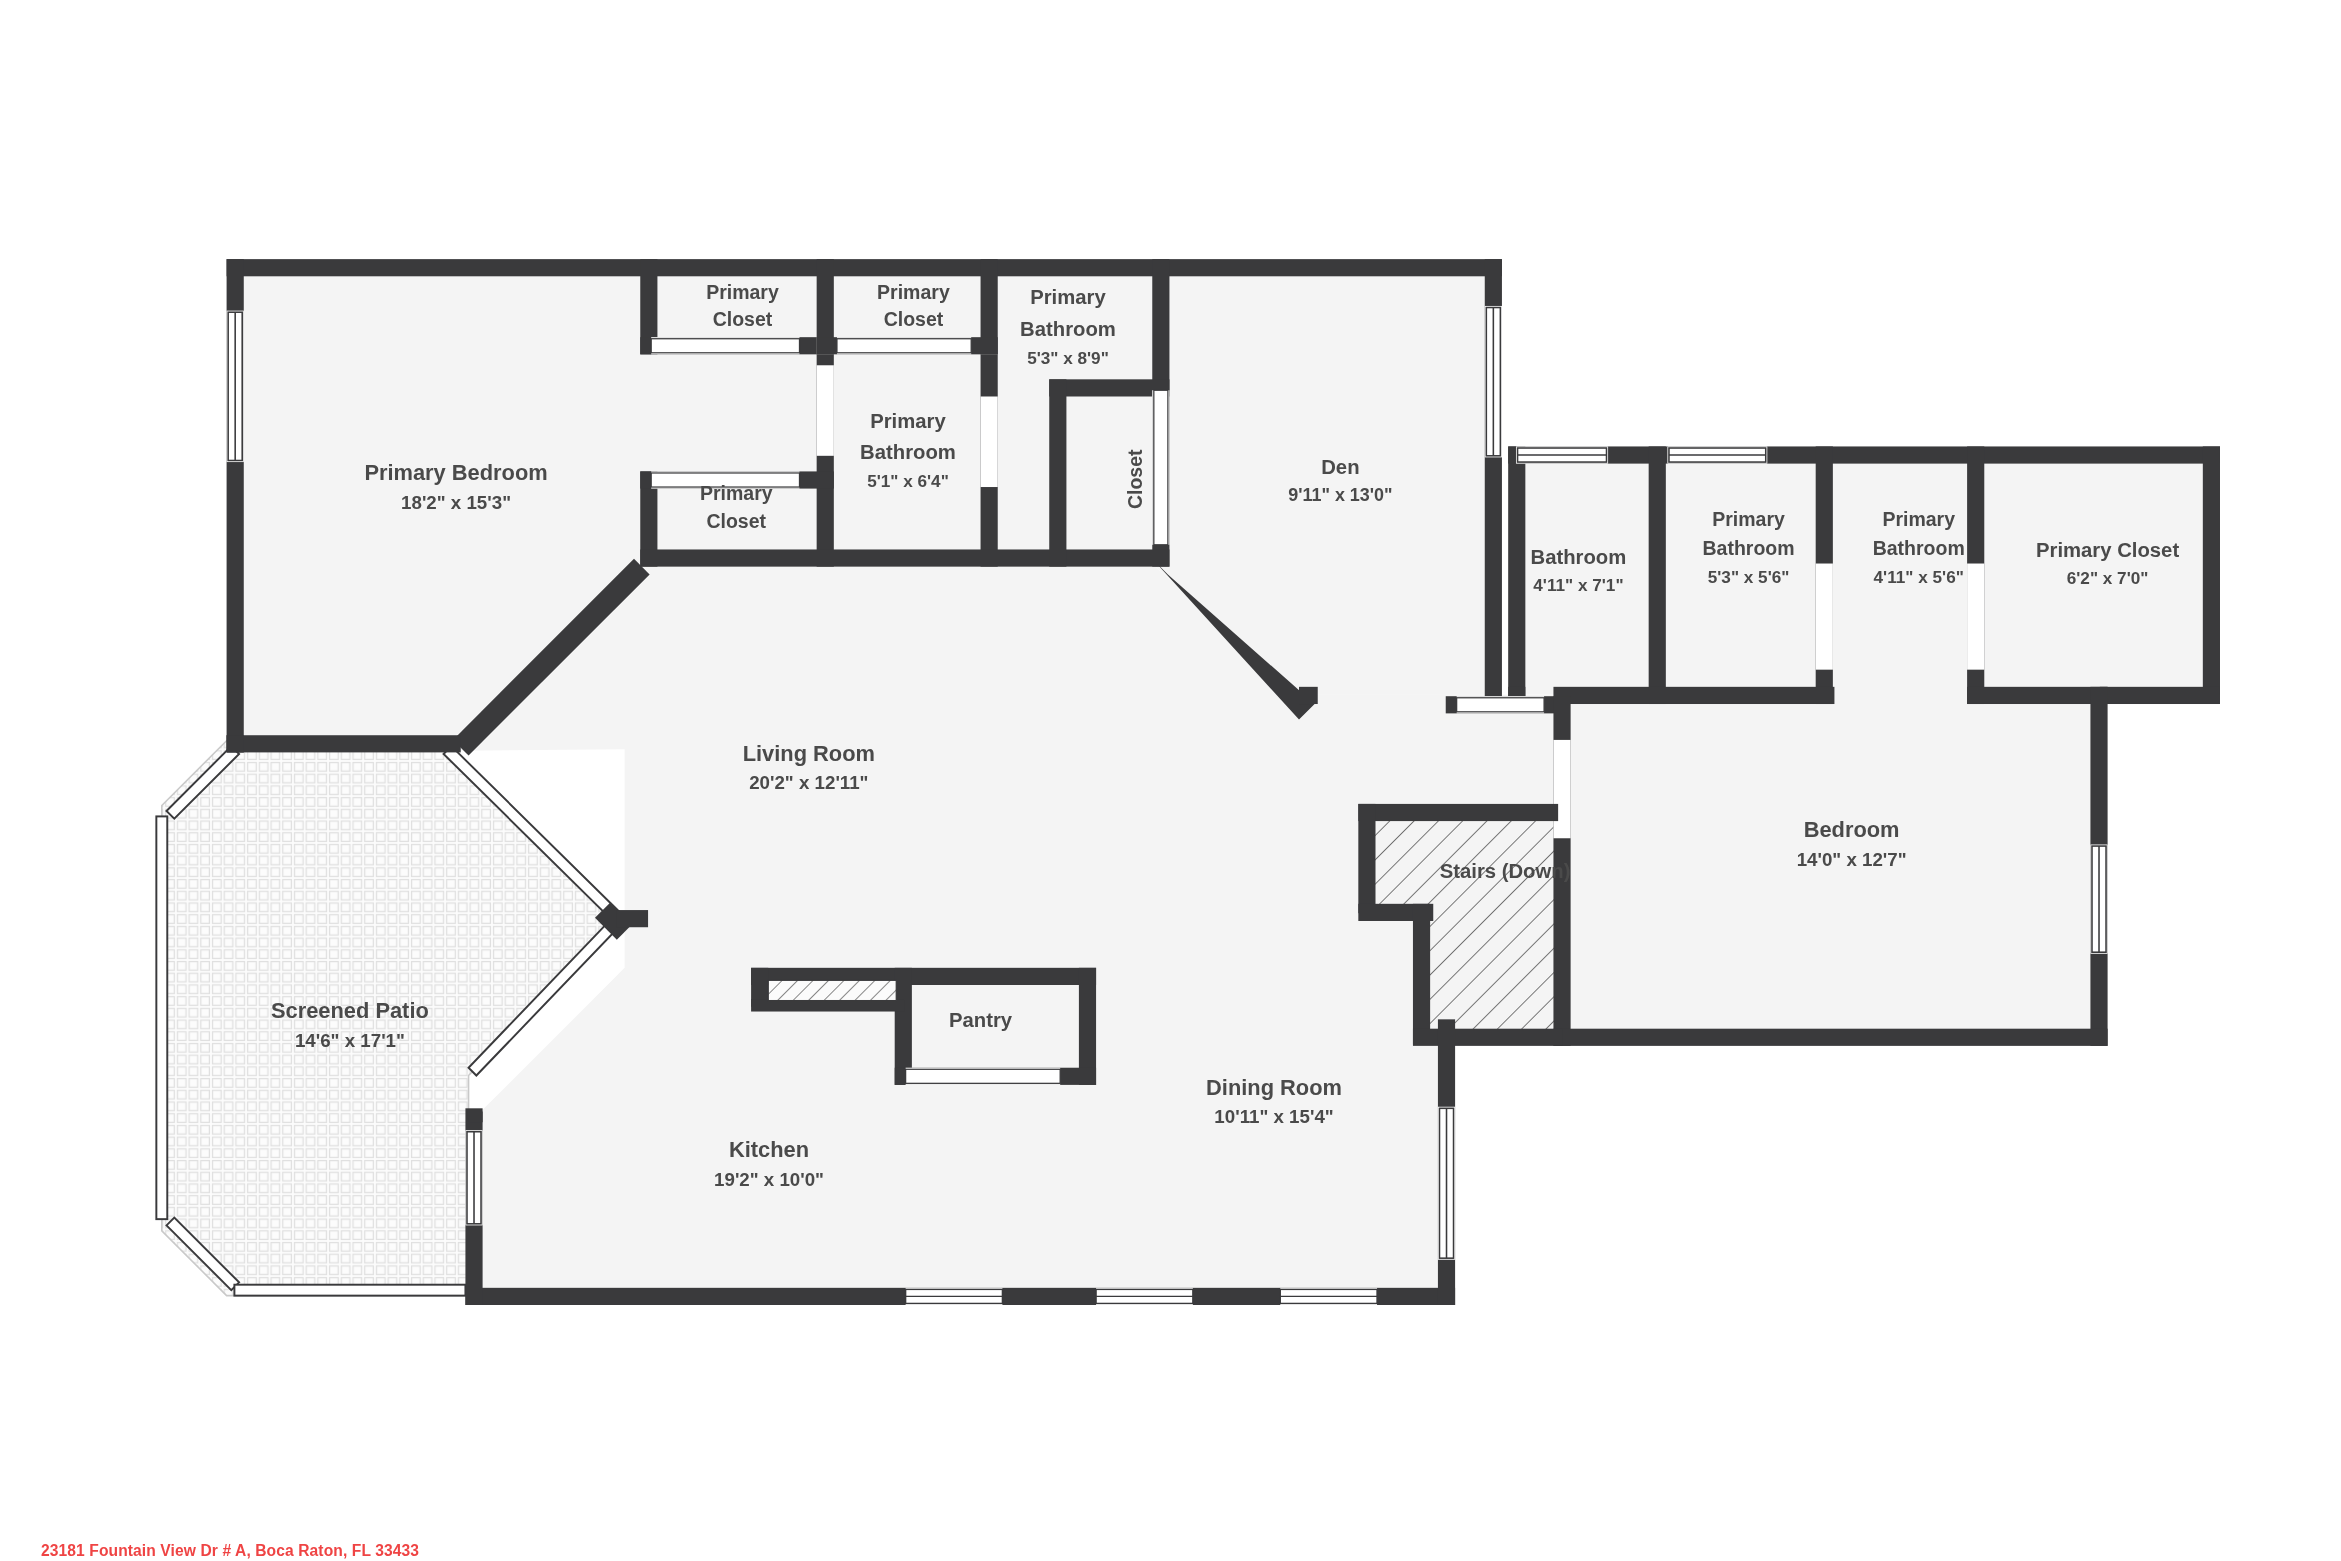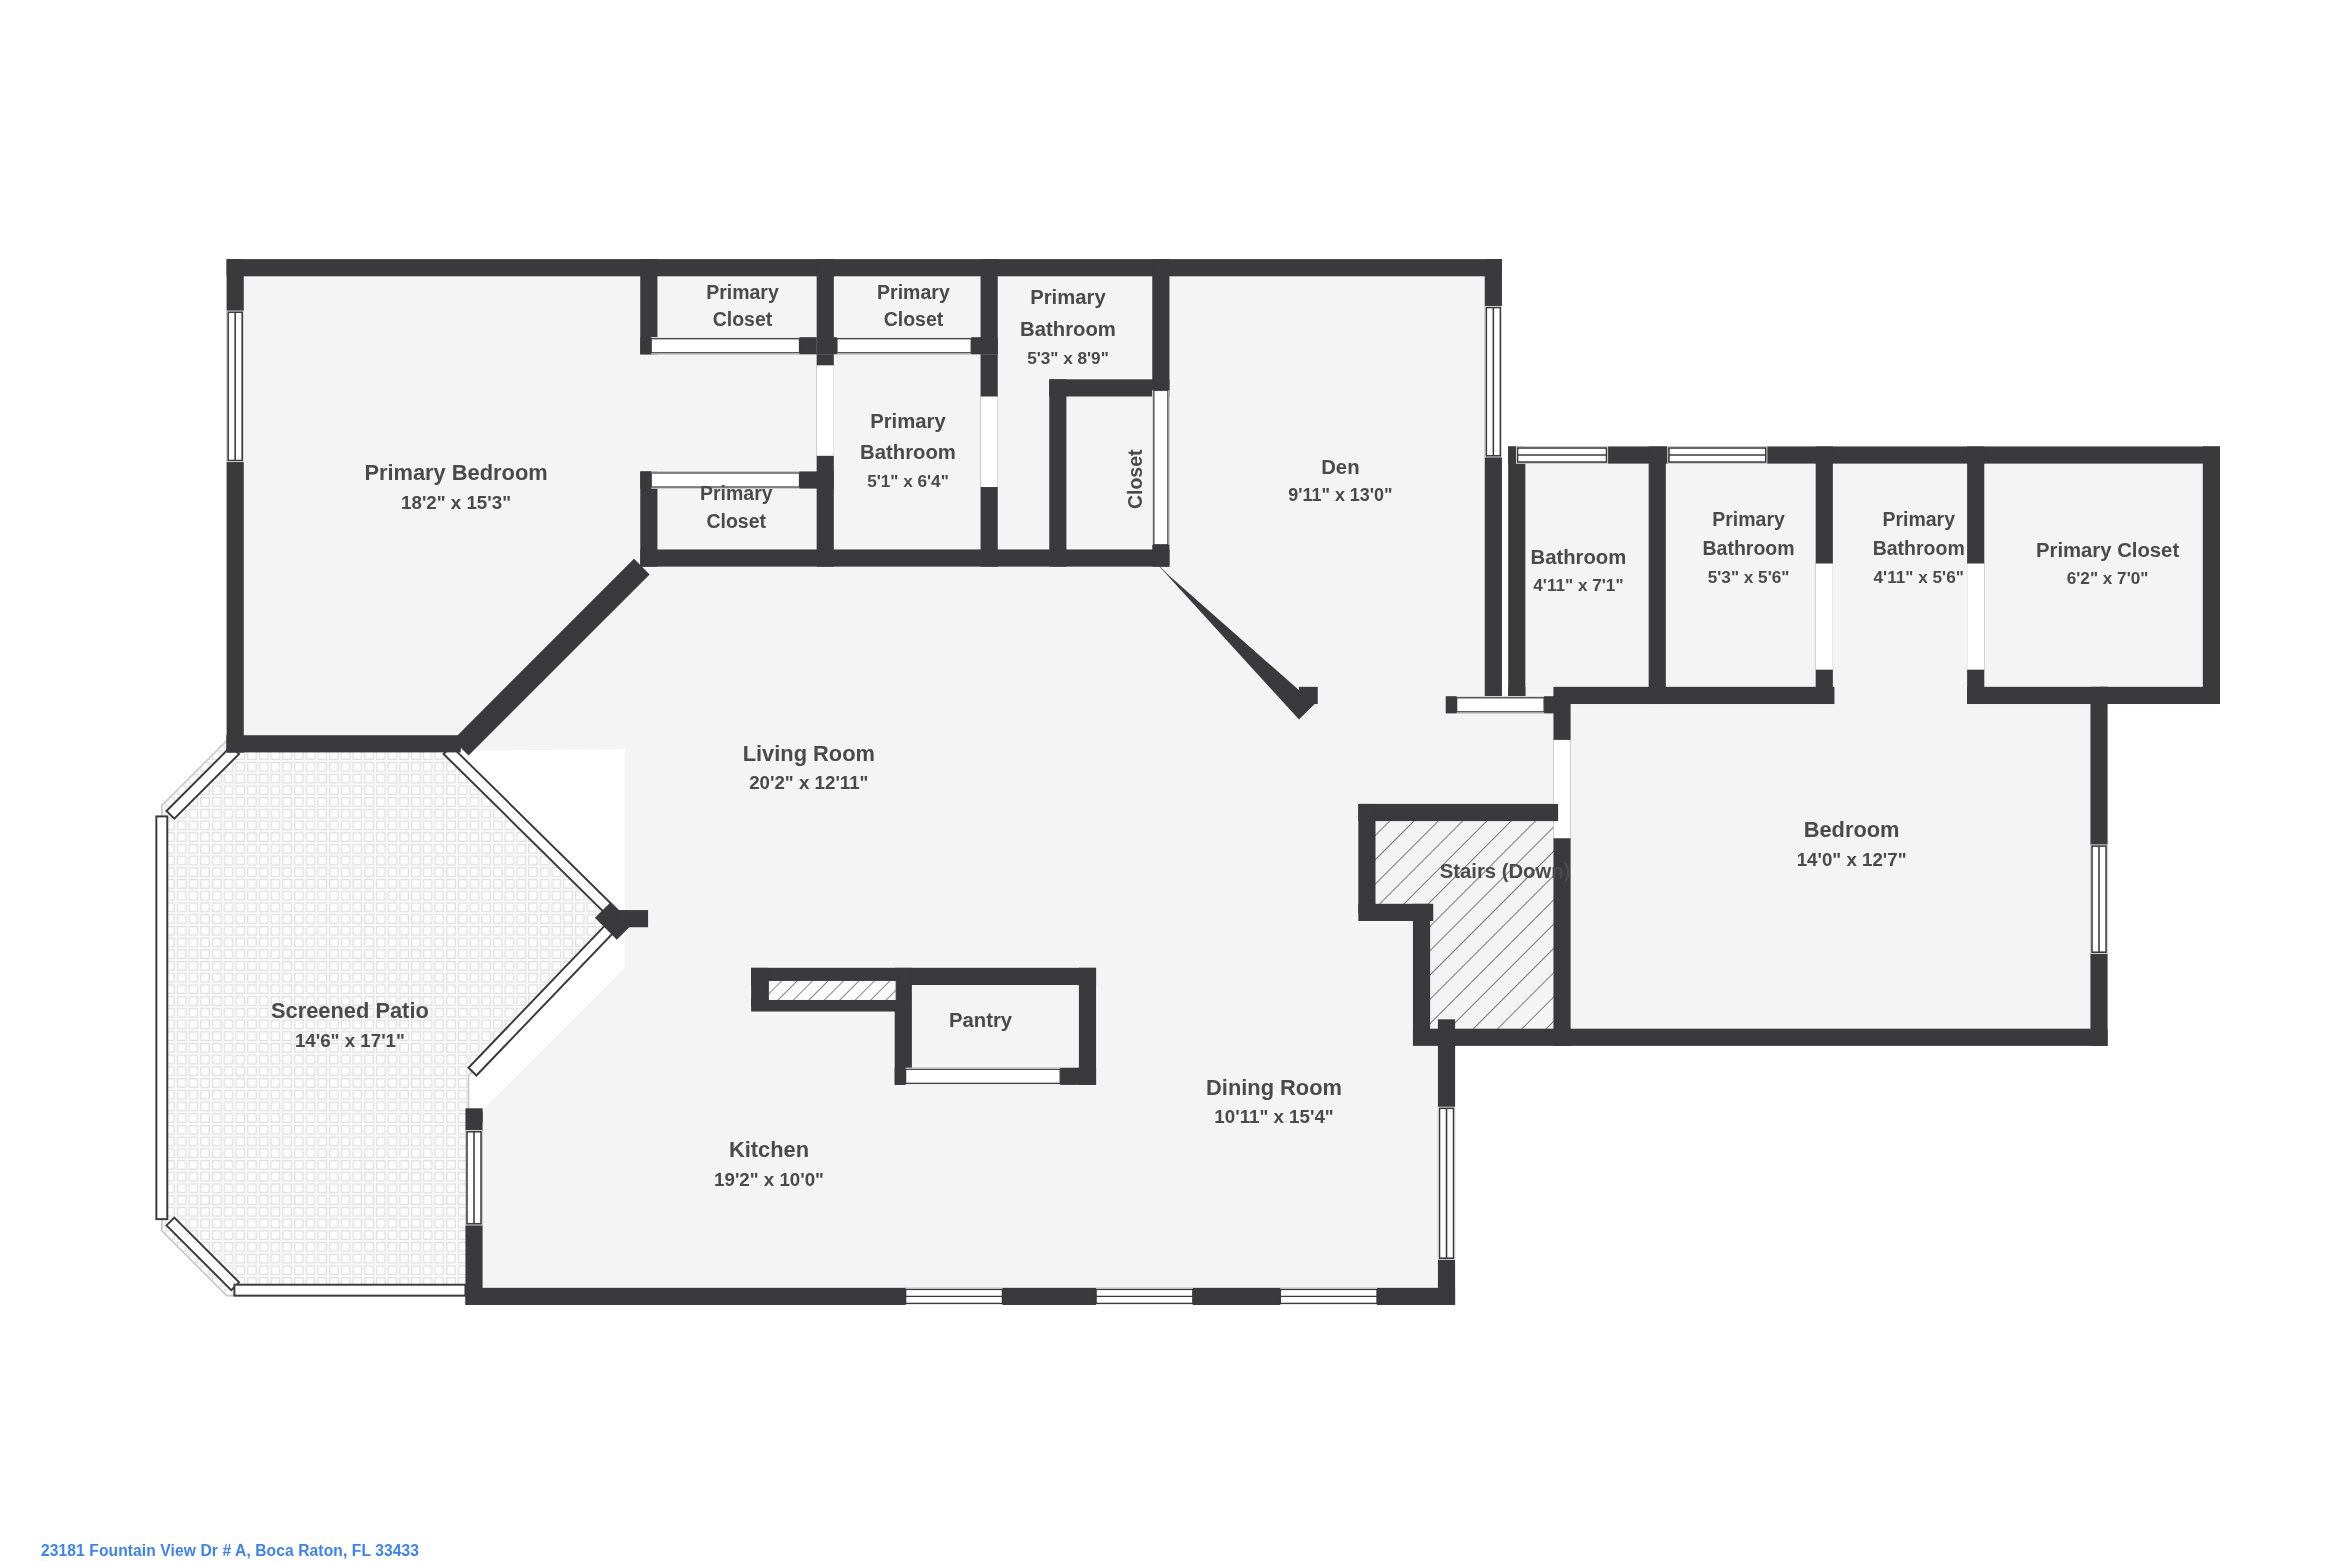--- a/index.html
+++ b/index.html
@@ -41,21 +41,21 @@
   .t24 { font-size: 24px; }
   .t23 { font-size: 23px; }
   .t22 { font-size: 22px; }
 
   .footer-address {
     position: absolute;
     left: 41px;
     top: 1542px;
     font-size: 15.6px;
     font-weight: bold;
-    color: #3b82f6;
+    color: #ef4444;
     letter-spacing: 0.1px;
     white-space: nowrap;
   }
   
   .footer-address { top: 1542px; }
 </style>
 </head>
 <body>
 
 <svg id="plan-svg" viewBox="0 0 3000 2000" xmlns="http://www.w3.org/2000/svg">

